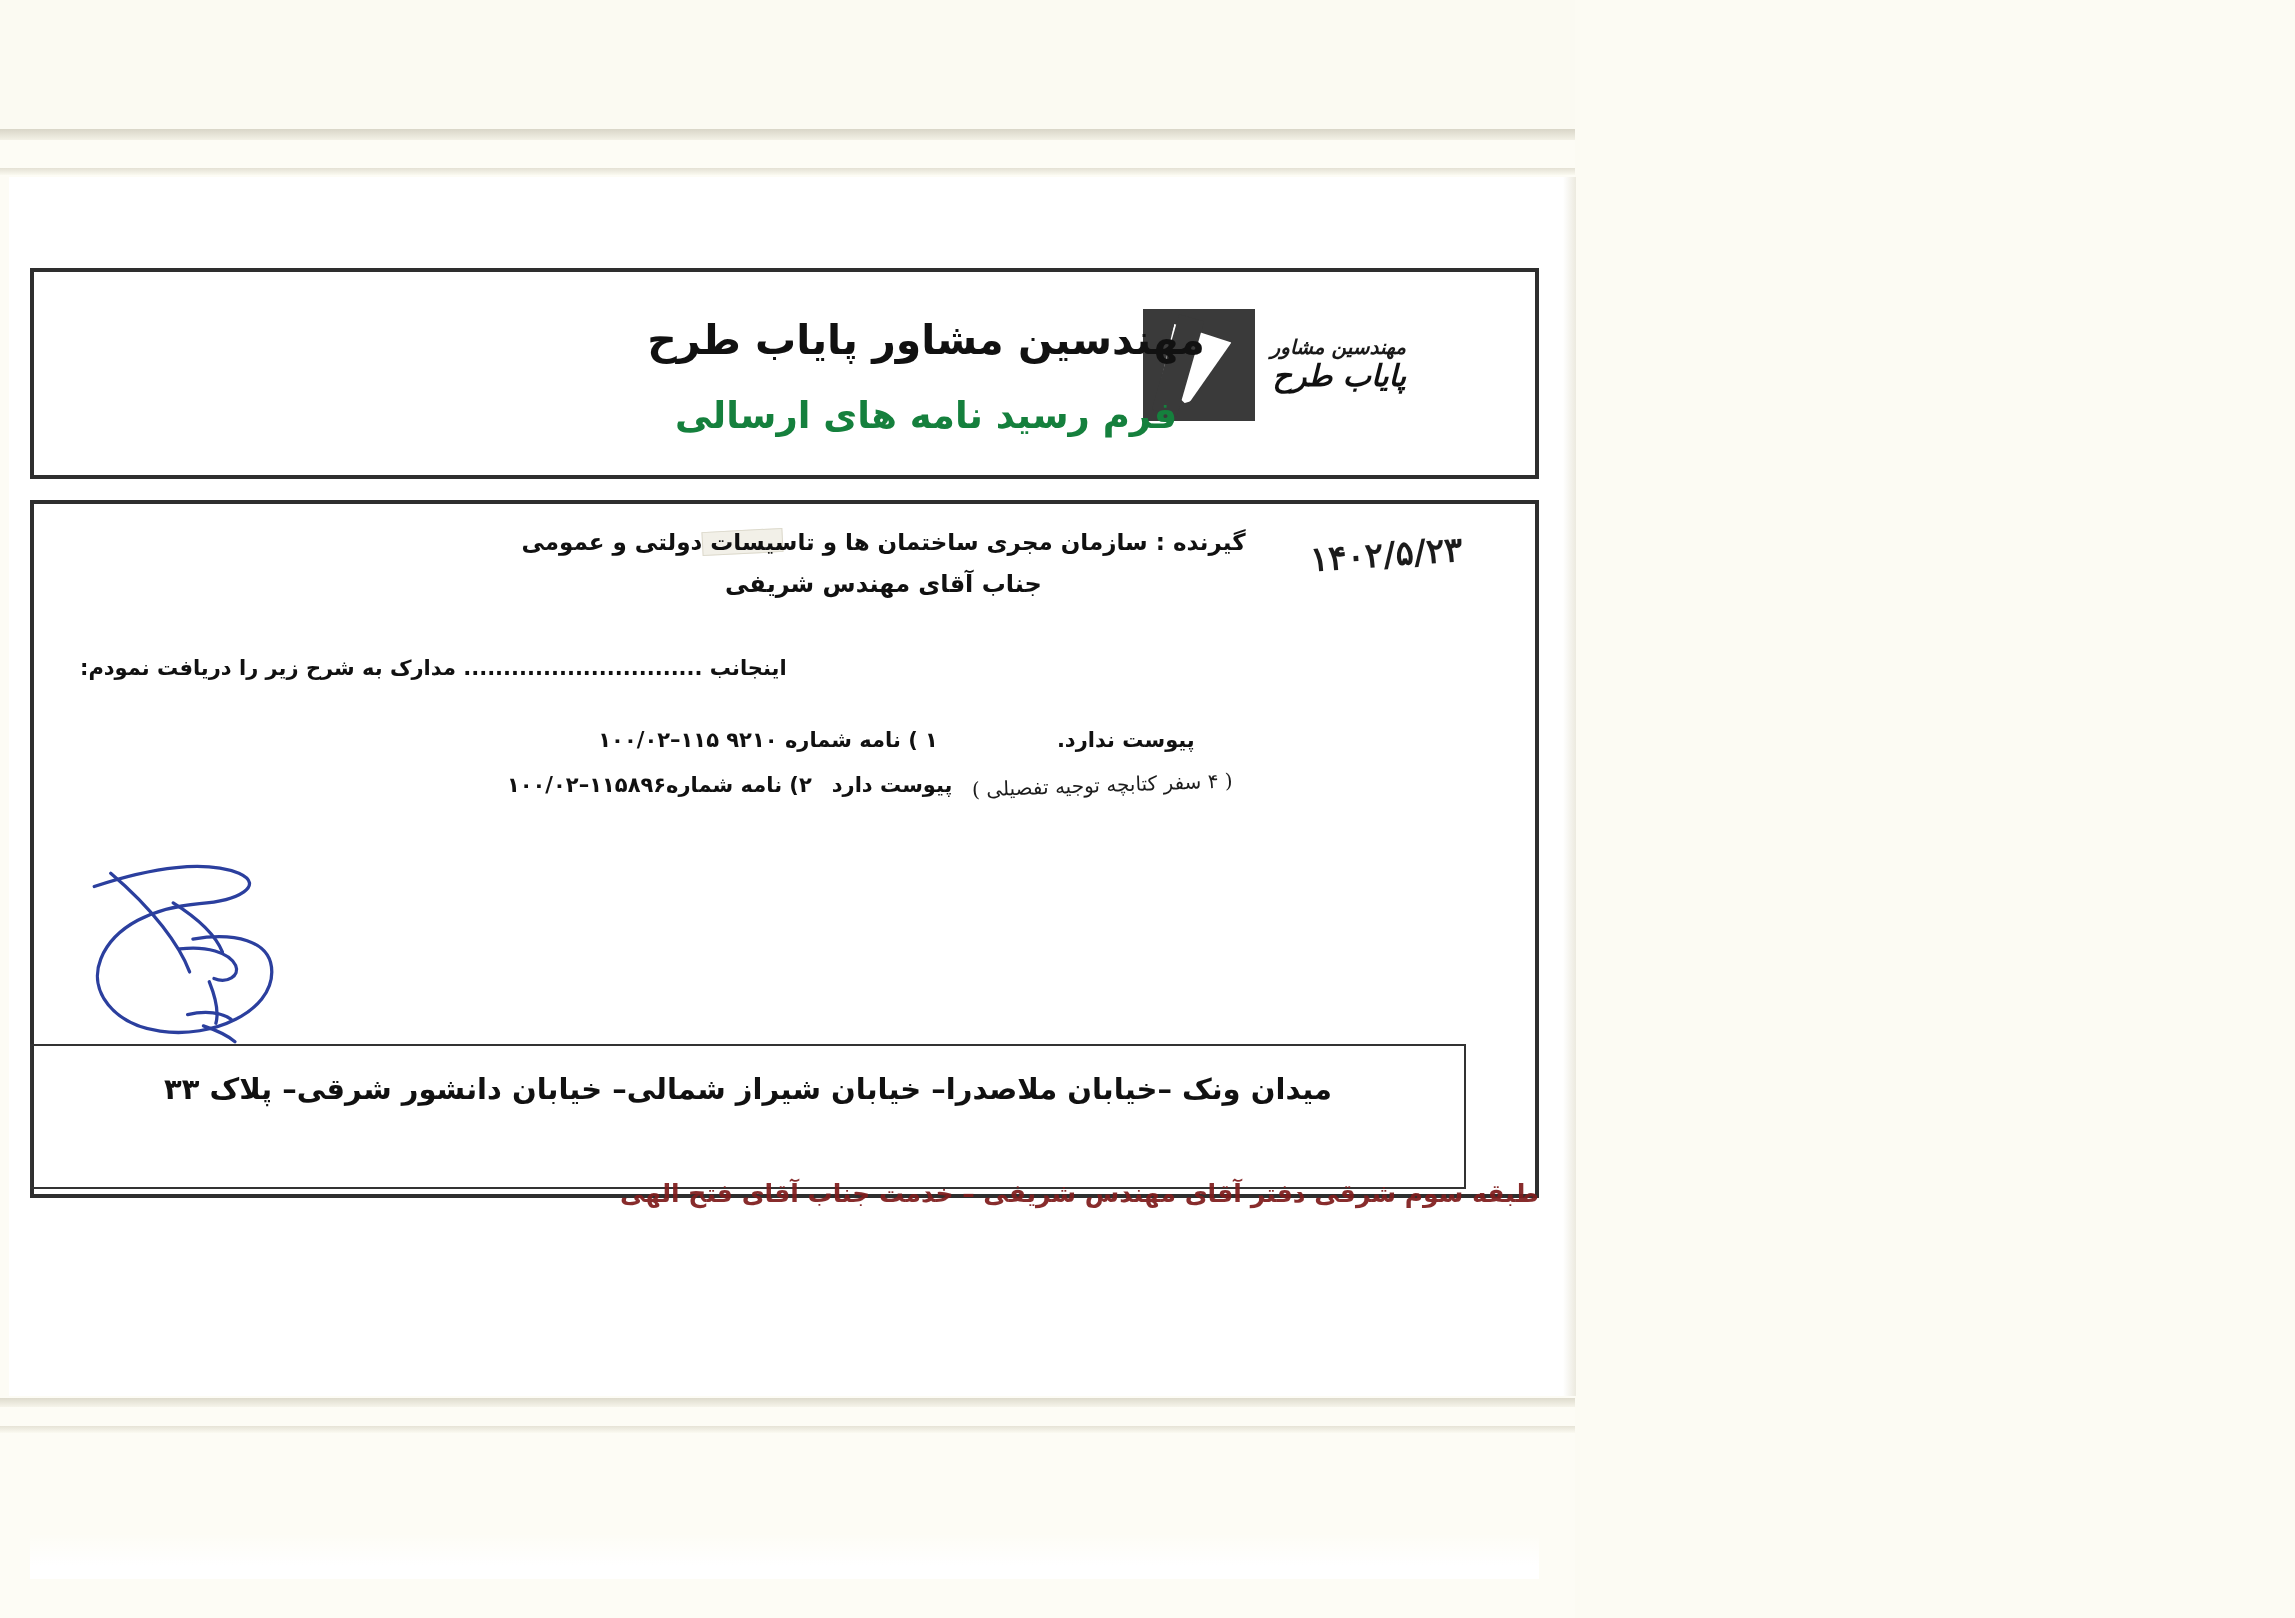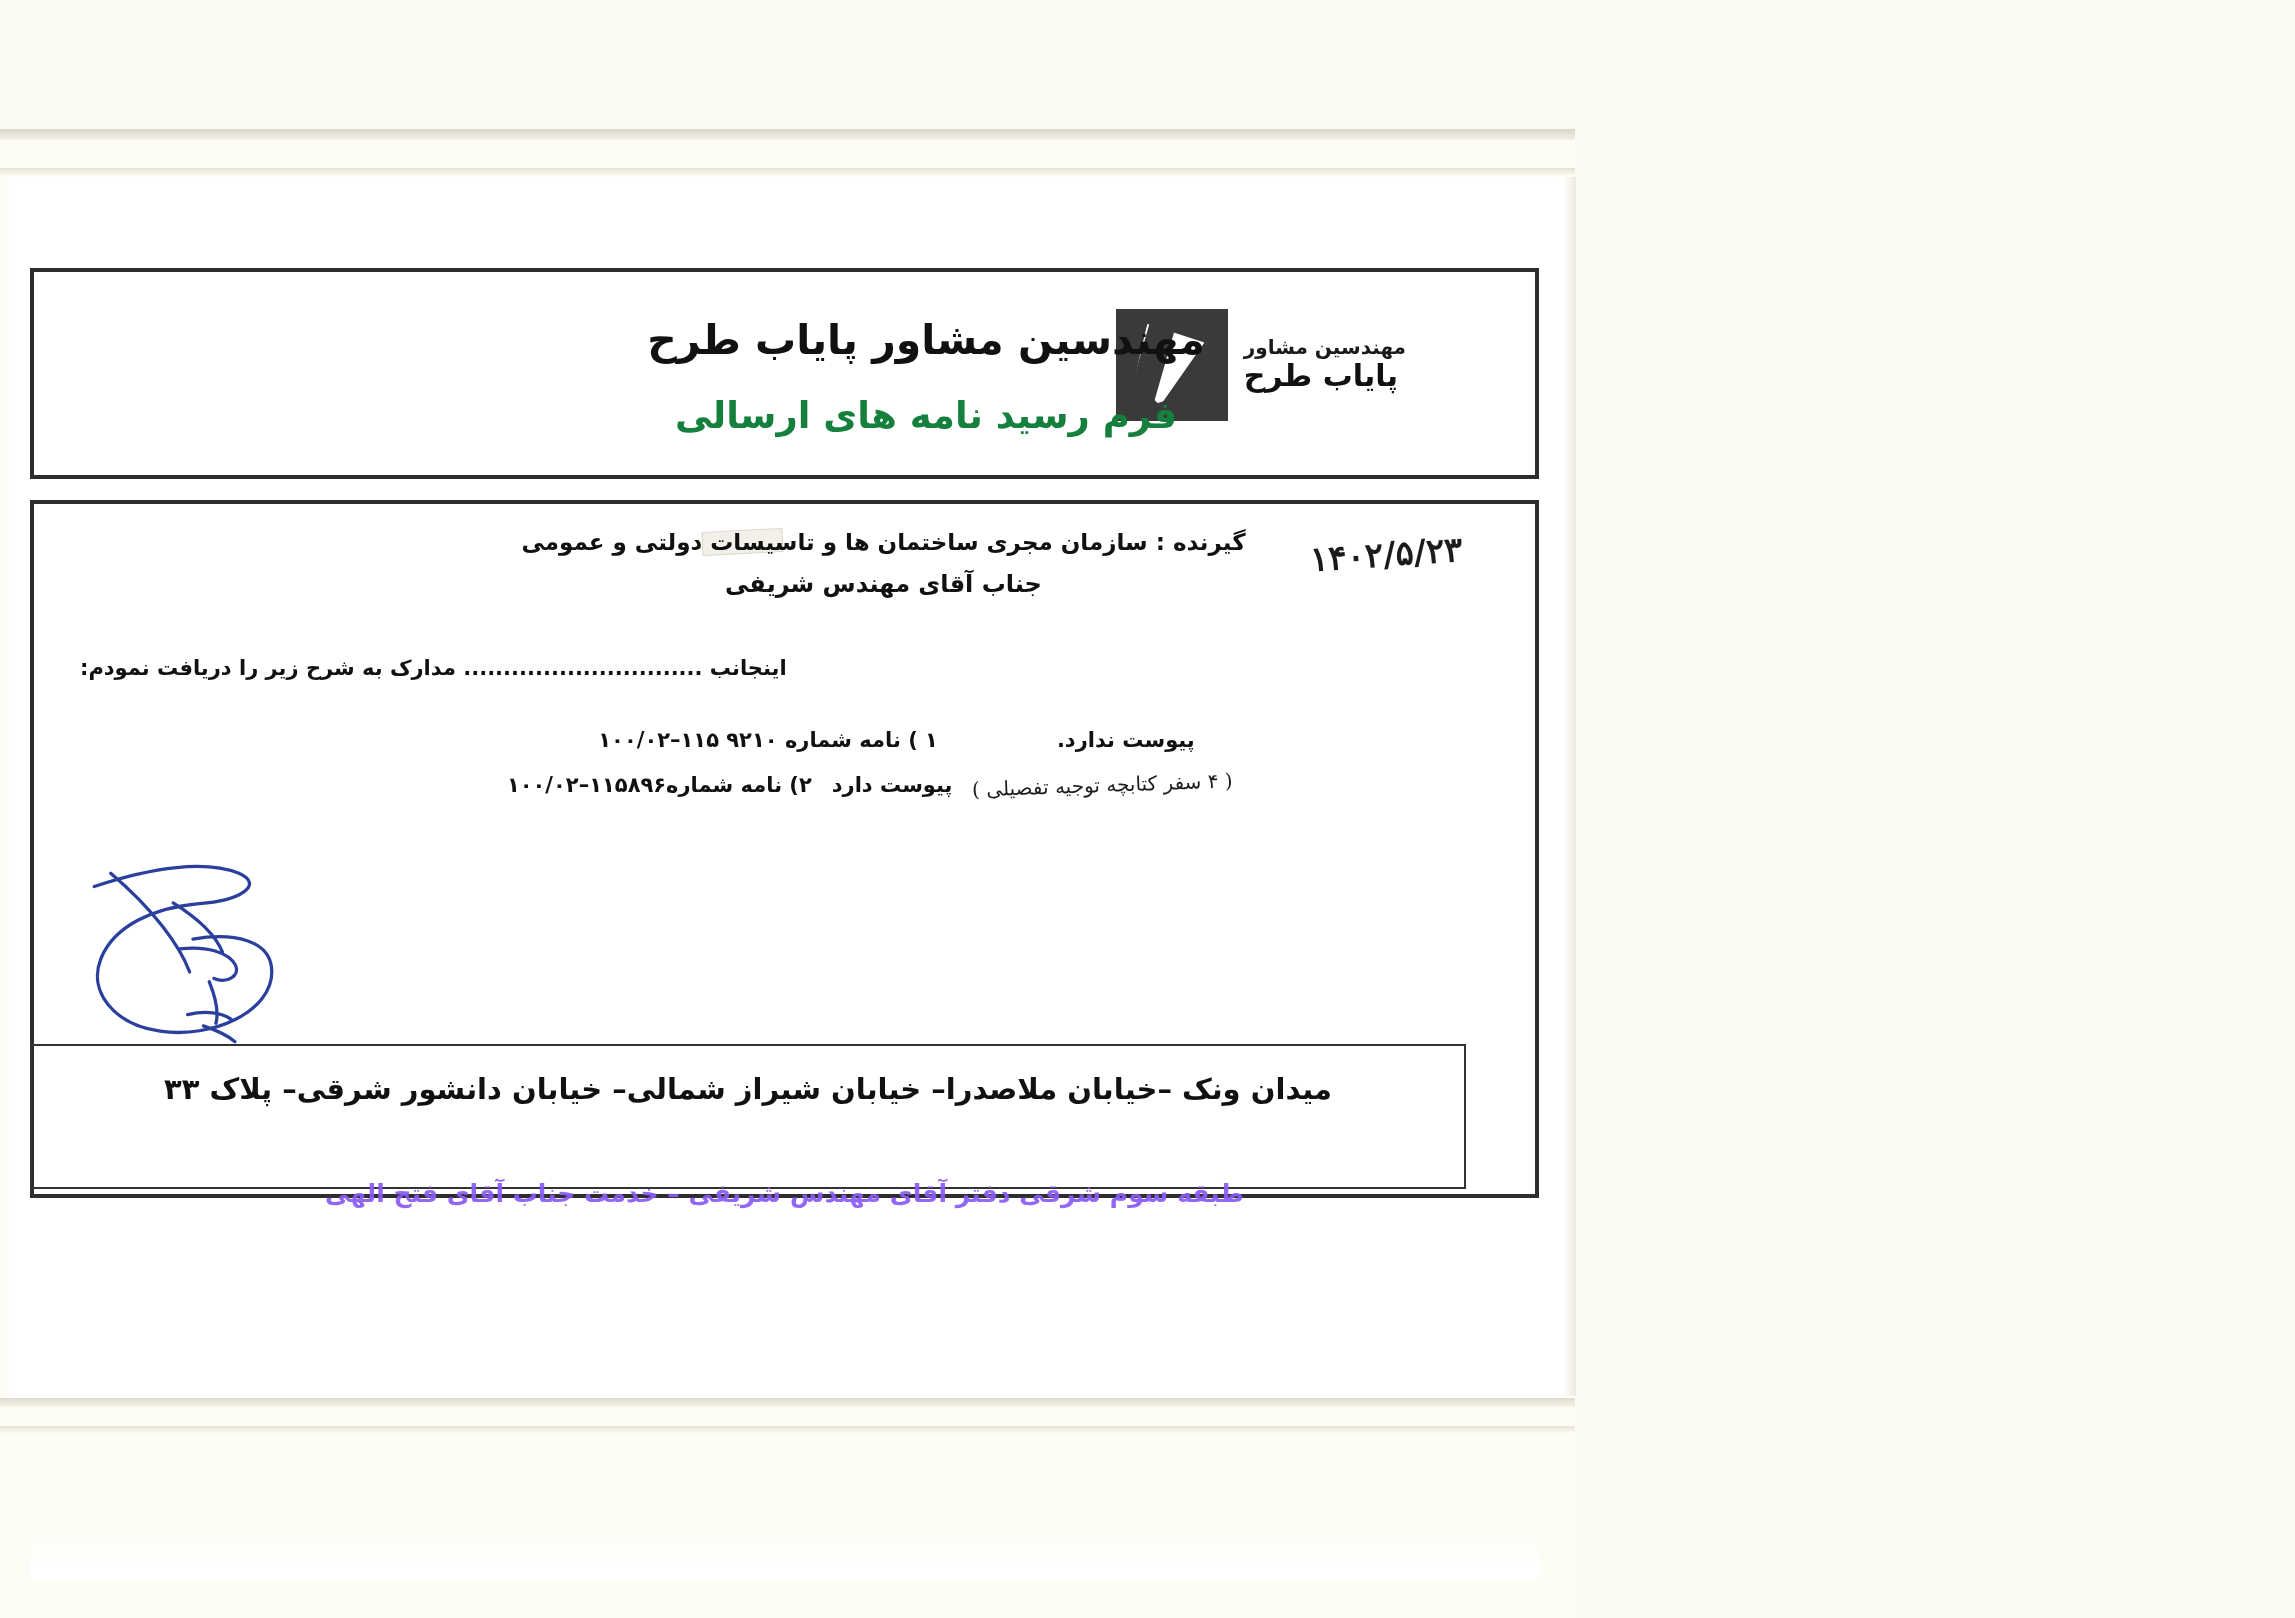--- a/index.html
+++ b/index.html
@@ -123,22 +123,23 @@
   }
   .logo-wrap {
     position: absolute;
     right: 129px;
     top: 37px;
     display: flex;
     align-items: center;
     gap: 16px;
   }
   .logo-text {
-    text-align: left;
+    text-align: right;
     line-height: 1.15;
+    font-style: italic;
   }
   .logo-text .l1 {
     font-size: 20px;
     font-weight: 700;
     color: #1a1a1a;
     letter-spacing: -0.7px;
   }
   .logo-text .l2 {
     font-size: 30px;
     font-weight: 700;
@@ -308,24 +309,23 @@
     text-align: center;
     font-size: 29px;
     font-weight: 700;
     color: #111;
   }
   .addr-line2 {
     position: absolute;
     top: 95px;
     right: 0;
     left: 0;
-    text-align: center;
     font-size: 25px;
     font-weight: 700;
-    color: #8b5cf6;
+    color: #7f1d1d;
     opacity: .93;
   }
   .fade-bottom {
     position: absolute;
     left: 0;
     top: 1265px;
     width: 1509px;
     height: 46px;
     background: linear-gradient(to bottom, rgba(255,255,255,0), #ffffff 70%);
   }

